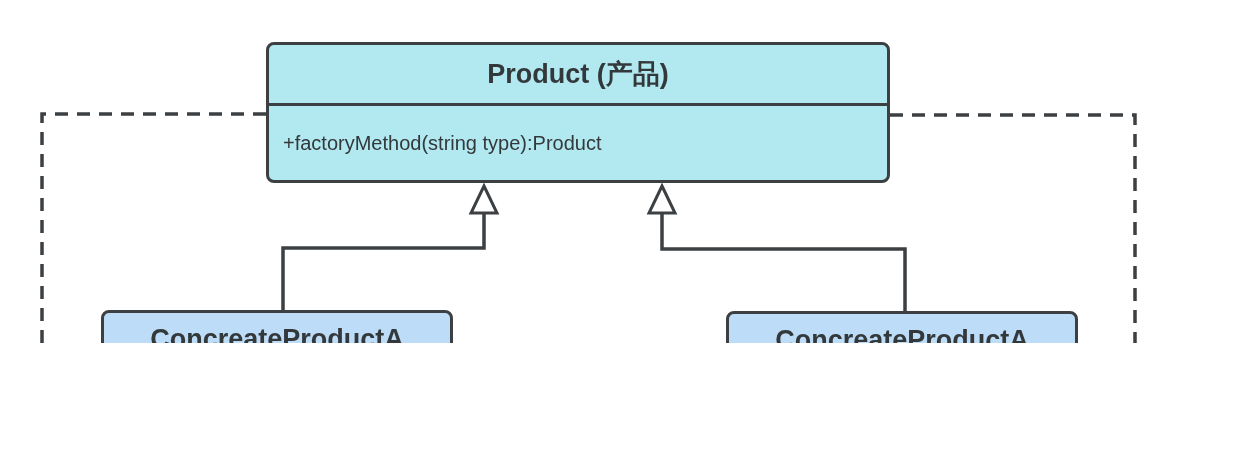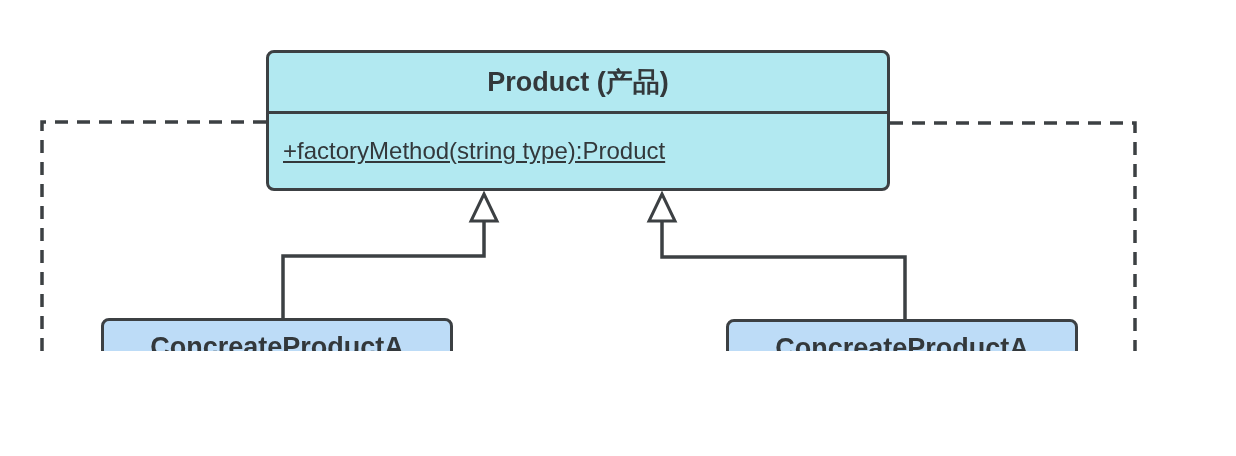--- a/index.html
+++ b/index.html
@@ -7,21 +7,20 @@
     padding: 0;
     background: #ffffff;
   }
   .canvas {
     position: relative;
     width: 1236px;
     height: 343px;
     background: #ffffff;
     font-family: "Liberation Sans", "DejaVu Sans", sans-serif;
     overflow: hidden;
-    margin-top: 8px;
   }
   .connector-layer {
     position: absolute;
     left: 0;
     top: 0;
     width: 1236px;
     height: 456px;
   }
   .connector-layer path.line {
     fill: none;
@@ -77,25 +76,24 @@
     font-size: 27px;
     color: #33383b;
     border-bottom: 3px solid #3c4043;
   }
   .product-box .class-title { height: 58px; }
   .concrete-box-a .class-title, .concrete-box-b .class-title { height: 53px; }
   .class-body {
     flex: 1 1 auto;
     display: flex;
     align-items: center;
-    font-size: 24px;
+    font-size: 20px;
     color: #33383b;
     padding-left: 14px;
     white-space: nowrap;
-    text-decoration: underline;
   }
   .concrete-box-a .class-body, .concrete-box-b .class-body { padding-left: 0; }
 </style>
 </head>
 <body>
 
 <div class="canvas">
 
   <svg class="connector-layer" viewBox="0 0 1236 456" xmlns="http://www.w3.org/2000/svg">
 

